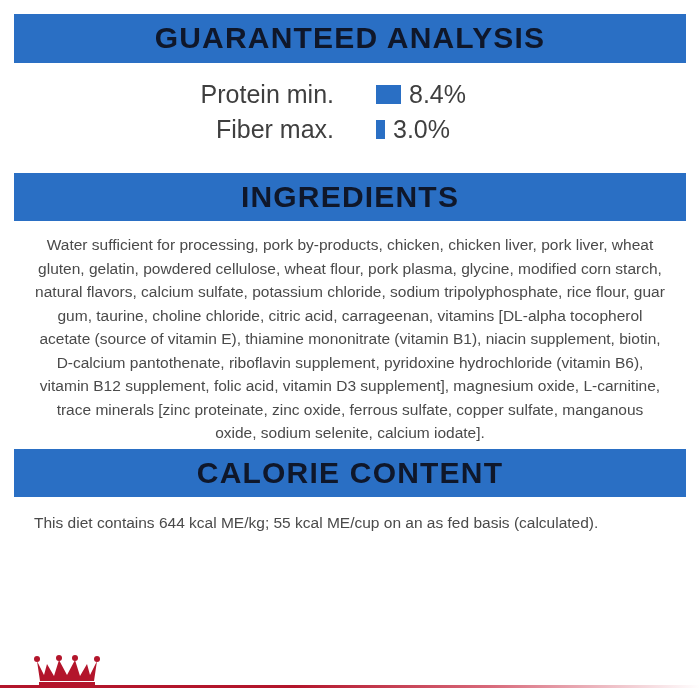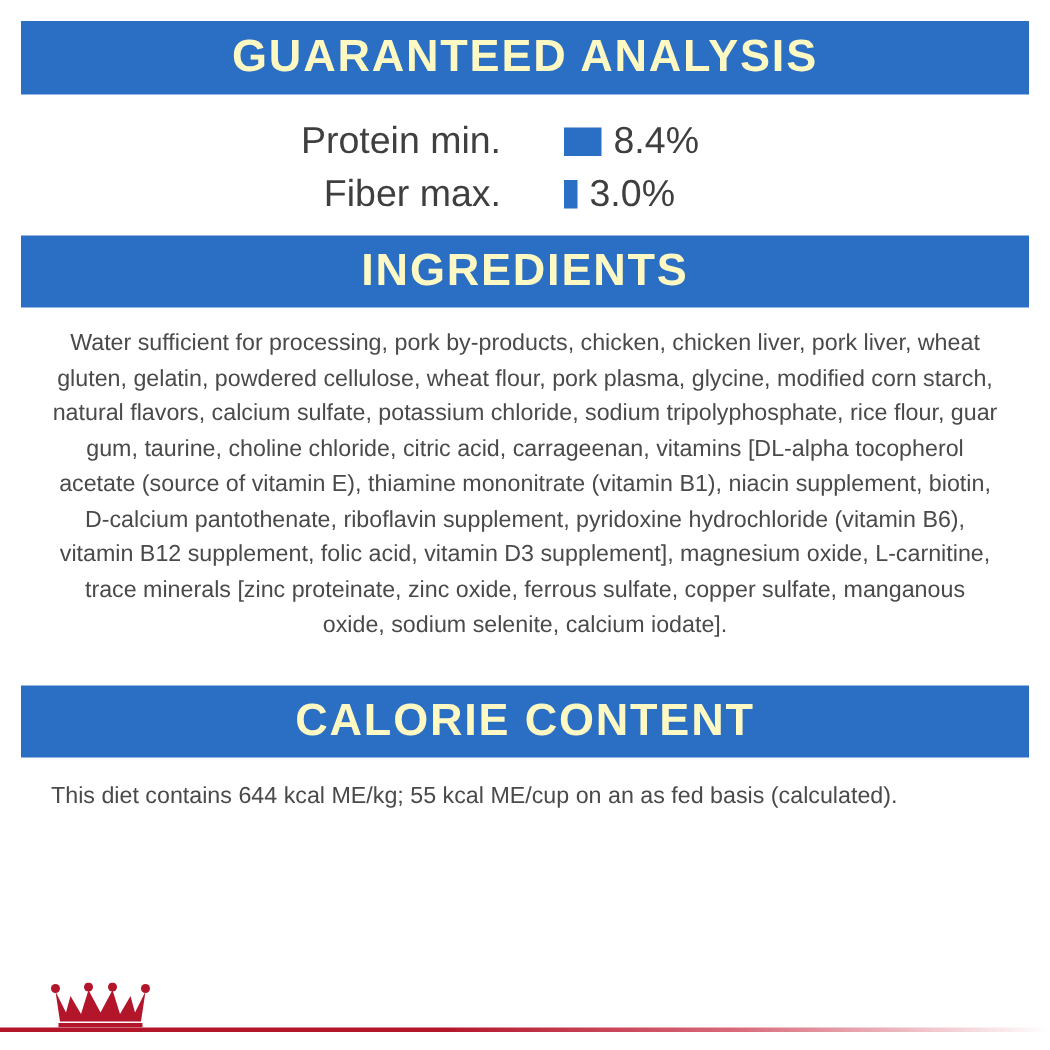--- a/index.html
+++ b/index.html
@@ -16,31 +16,31 @@
   }
   .page {
     position: relative;
     width: 700px;
     height: 700px;
     box-sizing: border-box;
     padding: 0 14px;
   }
   .band {
     background: #2a6fc4;
-    color: #fef9c3;
+    color: #0f172a;
     text-align: center;
     font-size: 30px;
     font-weight: bold;
     letter-spacing: 1.2px;
     padding: 8px 0 9px 0;
     line-height: 1.05;
   }
   .band-guaranteed { margin-top: 14px; }
-  .band-ingredients { margin-top: 10px; }
-  .band-calorie { margin-top: 28px; }
+  .band-ingredients { margin-top: 26px; }
+  .band-calorie { margin-top: 4px; }
 
   
   .ga-table {
     margin-top: 14px;
     margin-bottom: 10px;
   }
   .ga-row {
     display: flex;
     align-items: center;
     height: 35px;

